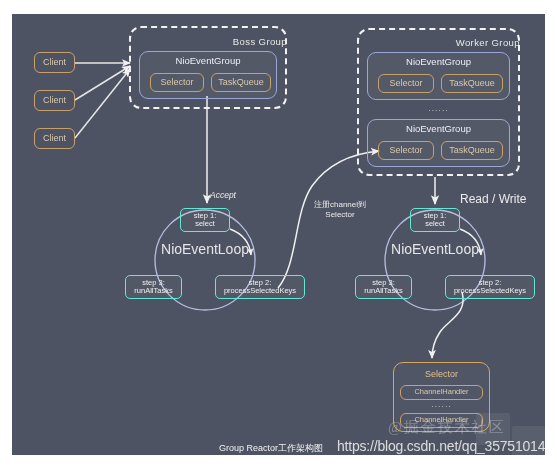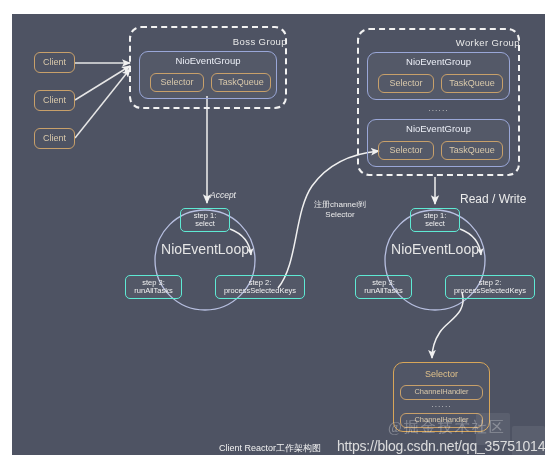--- a/index.html
+++ b/index.html
@@ -272,17 +272,17 @@
     </div>
     <div class="ellipsis" style="left:388px; top:389px; width:83px;">······</div>
     <div class="box orange-box" style="left:388px; top:399px; width:83px; height:15px; font-size:7.5px;">
       <span>ChannelHandler</span>
     </div>
 
     <div class="cn-watermark" style="left:376px; top:404px;">@掘金技术社区</div>
     <div class="wm-block" style="left:464px; top:399px; width:34px; height:32px;"></div>
     <div class="wm-block" style="left:500px; top:412px; width:33px; height:30px;"></div>
 
-    <div class="caption" style="left:207px; top:428px;">Client Reactor工作架构图</div>
+    <div class="caption" style="left:207px; top:428px;">Group Reactor工作架构图</div>
     <div class="url-watermark" style="left:325px; top:424px;">https://blog.csdn.net/qq_35751014</div>
 
   </div>
 </div>
 
 </body></html>

